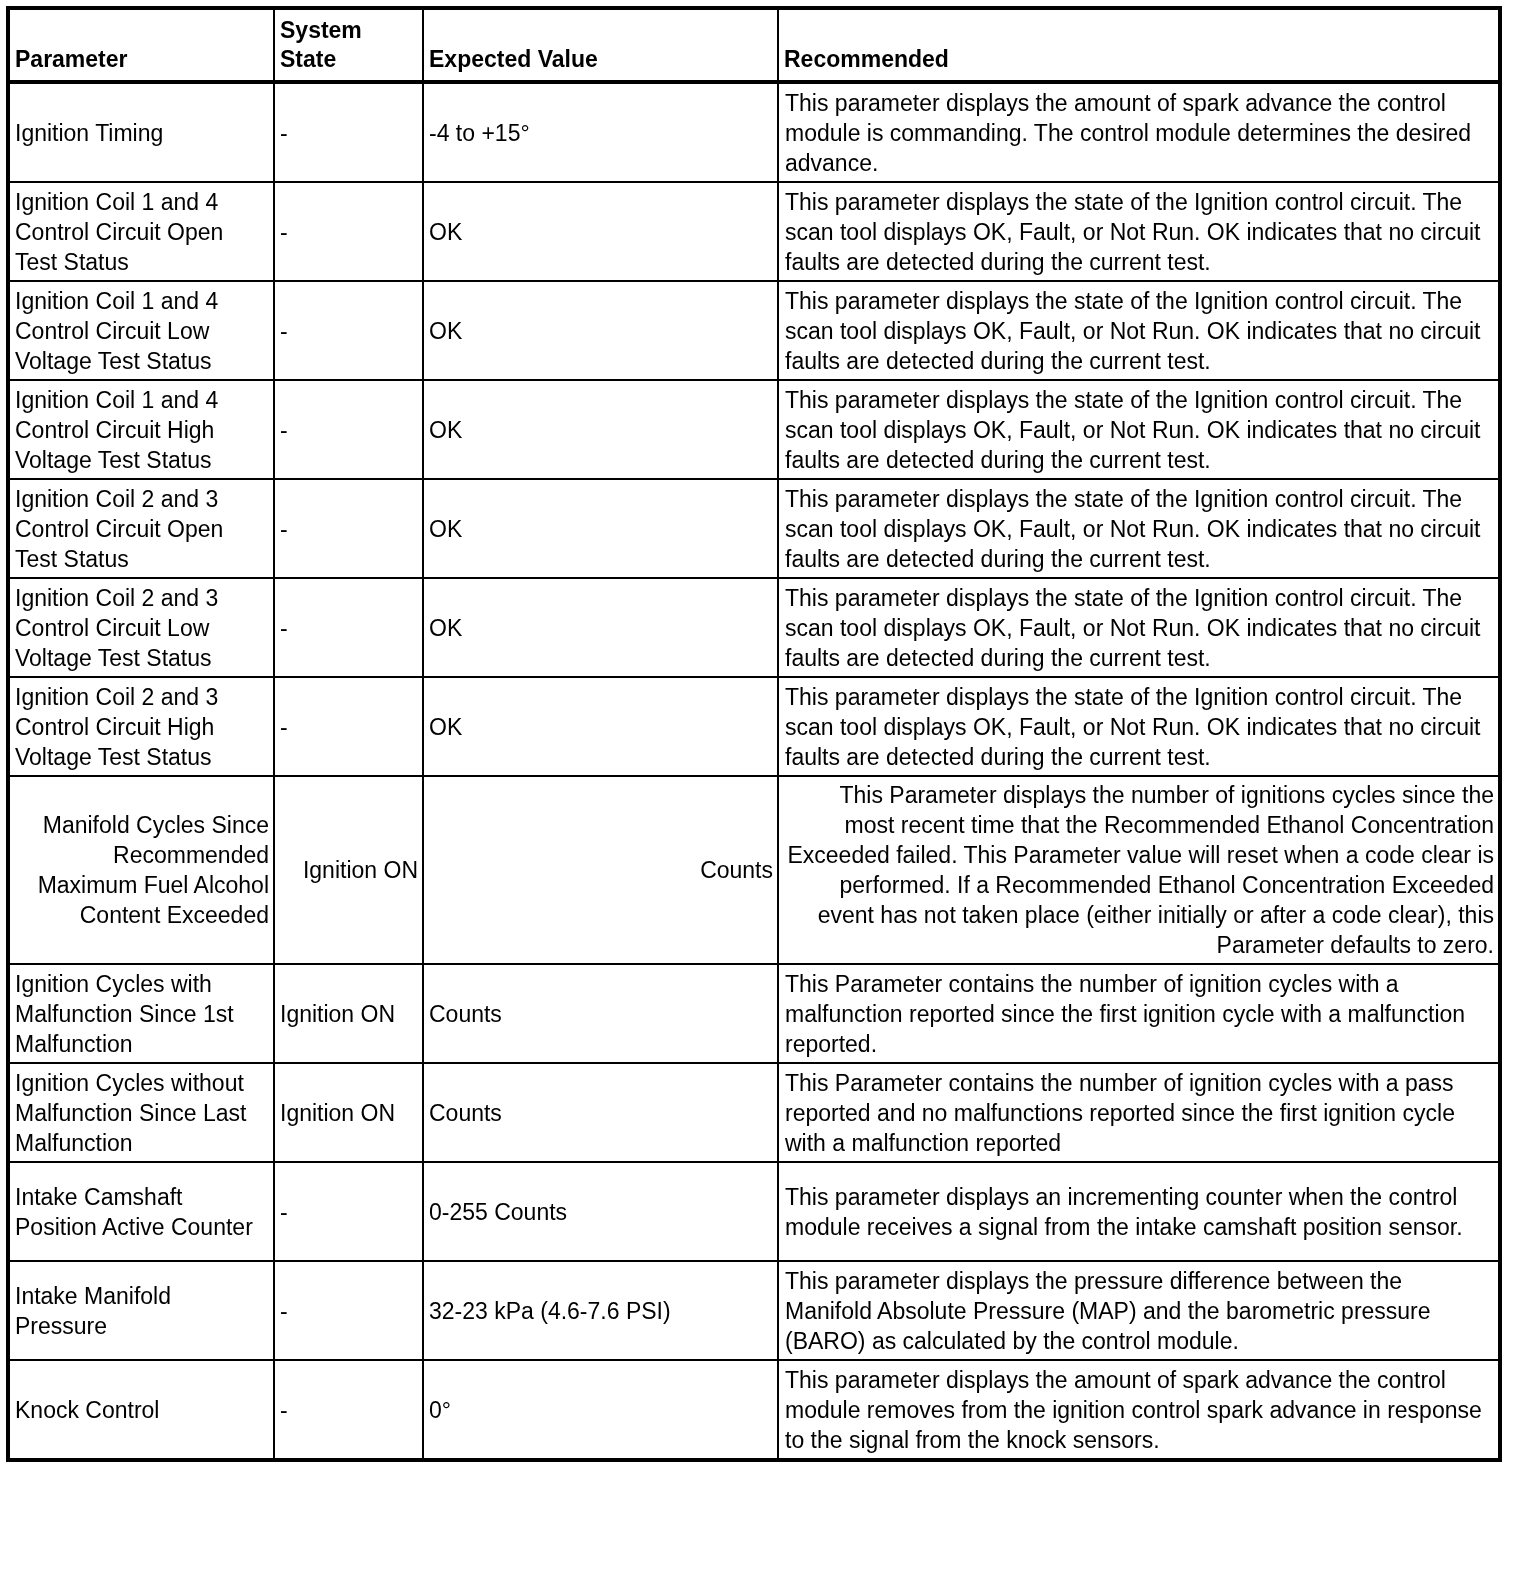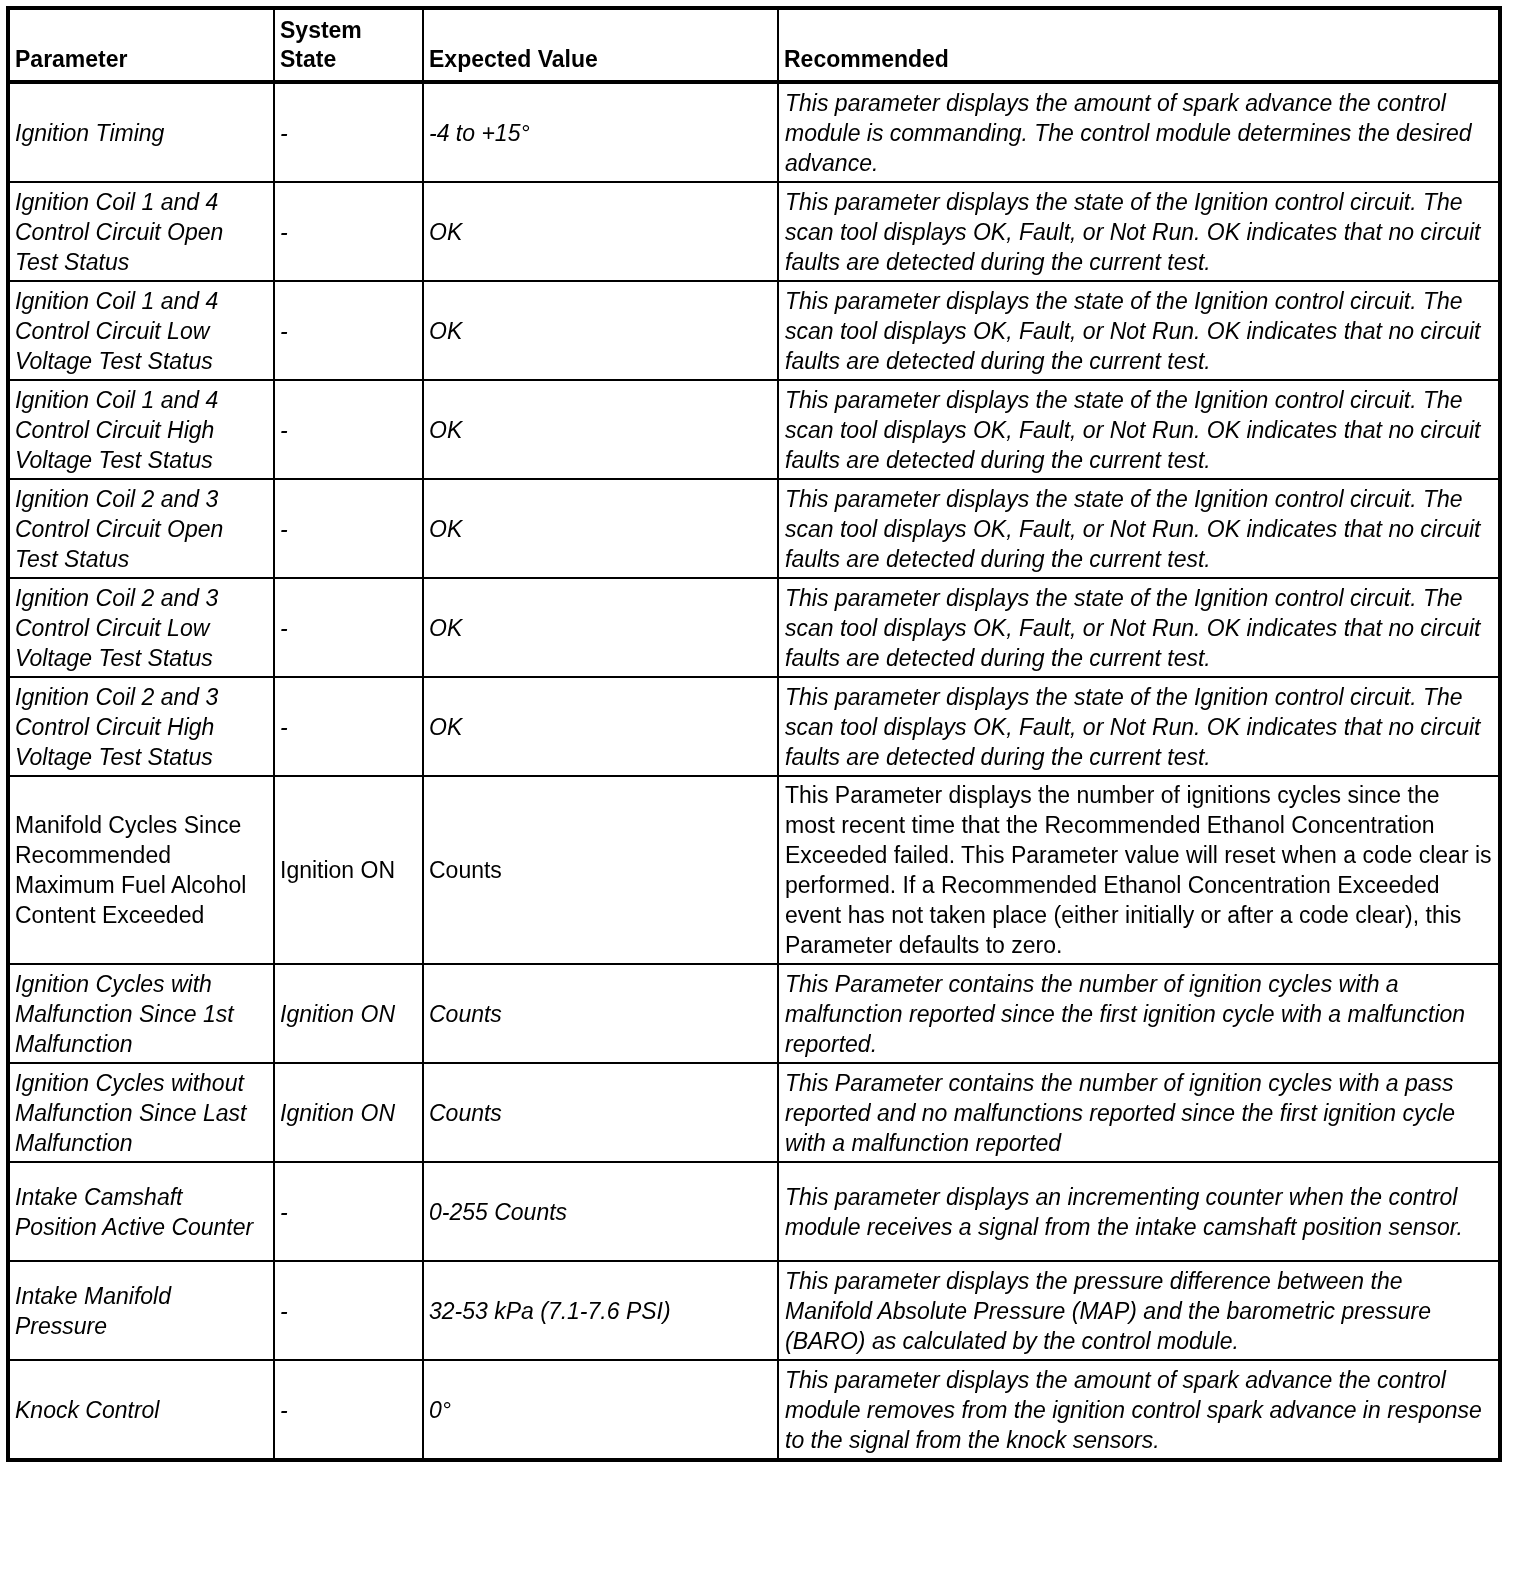--- a/index.html
+++ b/index.html
@@ -26,22 +26,22 @@
   }
   th {
     font-weight: bold;
     vertical-align: bottom;
     padding-bottom: 6px;
     height: 64px;
     line-height: 29px;
   }
   thead tr { border-bottom: 4px solid #000000; }
   thead th { border-bottom: 4px solid #000000; }
-  tr.r3 td { height: 97px; font-style: italic; }
-  tr.r6 td { height: 186px; }
+  tr.r3 td { height: 97px; }
+  tr.r6 td { height: 186px; text-align: right; }
   tr.r2 td { height: 68px; }
   td.desc { padding-left: 6px; }
 </style>
 </head>
 <body>
 
 <div class="wrap">
   <table>
     <colgroup>
       <col class="c1">
@@ -120,21 +120,21 @@
   </tr>
         <tr class="r3">
     <td>Intake Camshaft Position Active Counter</td>
     <td>-</td>
     <td>0-255 Counts</td>
     <td class="desc">This parameter displays an incrementing counter when the control module receives a signal from the intake camshaft position sensor.</td>
   </tr>
         <tr class="r3">
     <td>Intake Manifold Pressure</td>
     <td>-</td>
-    <td>32-53 kPa (7.1-7.6 PSI)</td>
+    <td>32-23 kPa (4.6-7.6 PSI)</td>
     <td class="desc">This parameter displays the pressure difference between the Manifold Absolute Pressure (MAP) and the barometric pressure (BARO) as calculated by the control module.</td>
   </tr>
         <tr class="r3">
     <td>Knock Control</td>
     <td>-</td>
     <td>0°</td>
     <td class="desc">This parameter displays the amount of spark advance the control module removes from the ignition control spark advance in response to the signal from the knock sensors.</td>
   </tr>
       </tbody>
   </table>

